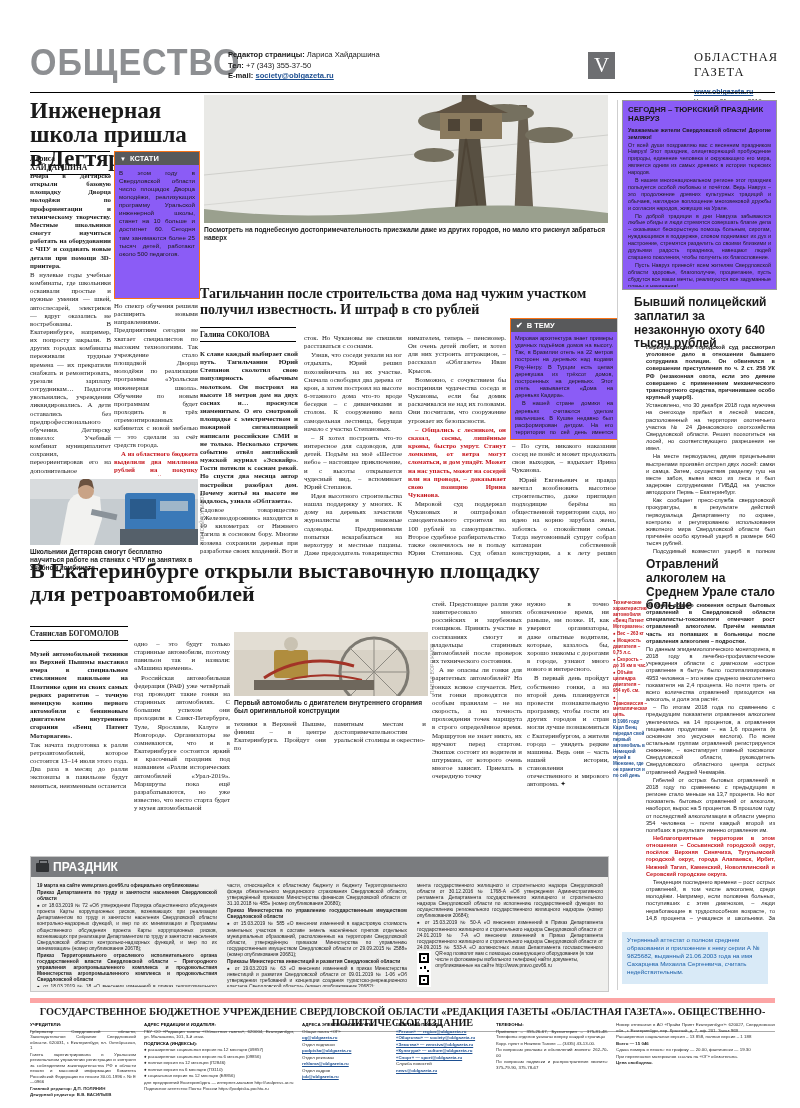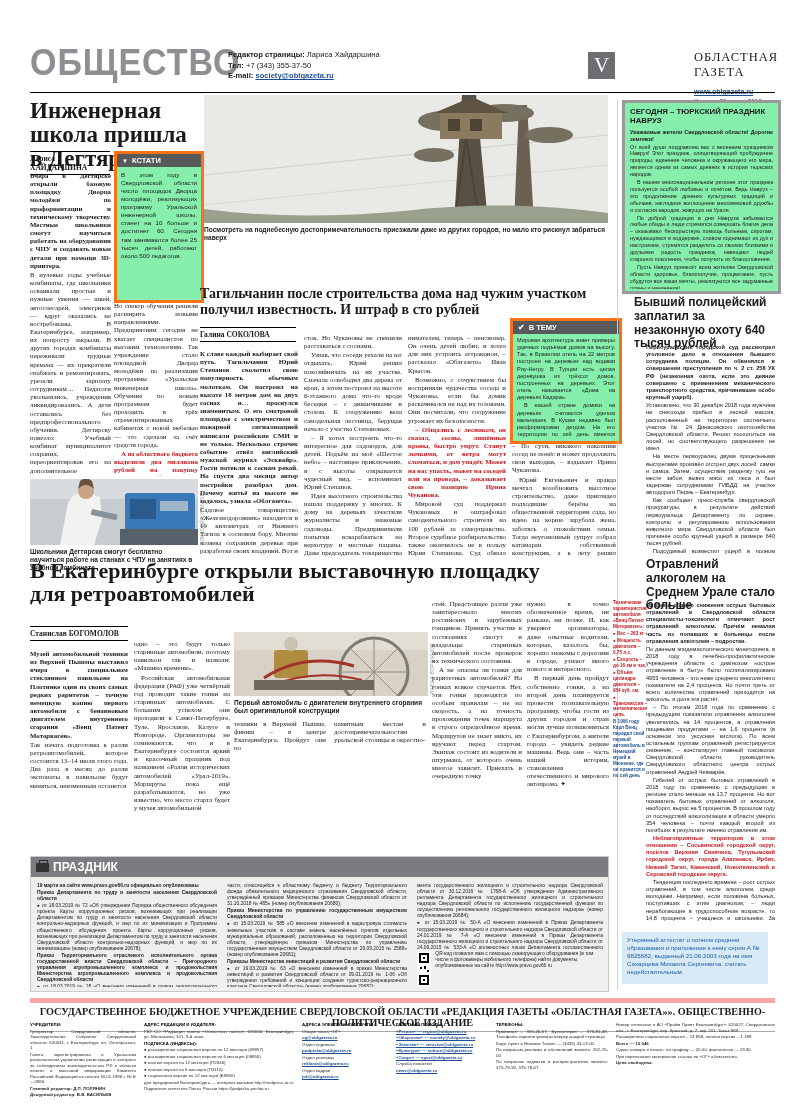--- a/index.html
+++ b/index.html
@@ -16,21 +16,21 @@
   p.para.bh{font-weight:bold;text-indent:0;}
   p.para.fh{font-weight:bold;color:#000;text-indent:0;text-transform:uppercase;}
   p.para.fb{color:#1d4f91;font-weight:bold;text-decoration:underline;text-indent:0;}
   .rule{background:#000;}
   .byline{font-weight:bold;font-size:7.5px;border-top:1px solid #000;border-bottom:1px solid #000;padding:2px 0;}
   .headline{font-weight:bold;line-height:1.04;}
   .caption{font-family:"Liberation Sans",sans-serif;font-weight:bold;font-size:6.6px;line-height:1.25;color:#222;}
   .vcredit{font-family:"Liberation Sans",sans-serif;font-size:4.6px;color:#9a9a9a;writing-mode:vertical-rl;transform:rotate(180deg);letter-spacing:.5px;}
   .boxband{background:#58595b;color:#fff;font-family:"Liberation Sans",sans-serif;font-weight:bold;
            display:flex;align-items:center;gap:4px;padding:0 5px;}
-  .infobox{border:3px solid #f97316;background:#86efac;}
+  .infobox{border:1px solid #f97316;background:#8b5cf6;}
   .body-rail{font-family:"Liberation Sans",sans-serif;font-size:5.6px;line-height:1.28;}
   .rail-head{font-family:"Liberation Sans",sans-serif;font-weight:bold;font-size:12px;line-height:1.15;}
   a{color:#1d4f91;font-weight:bold;text-decoration:underline;}
   .qr{image-rendering:pixelated;}
 </style>
 </head>
 <body>
 
 <div class="page">
 

